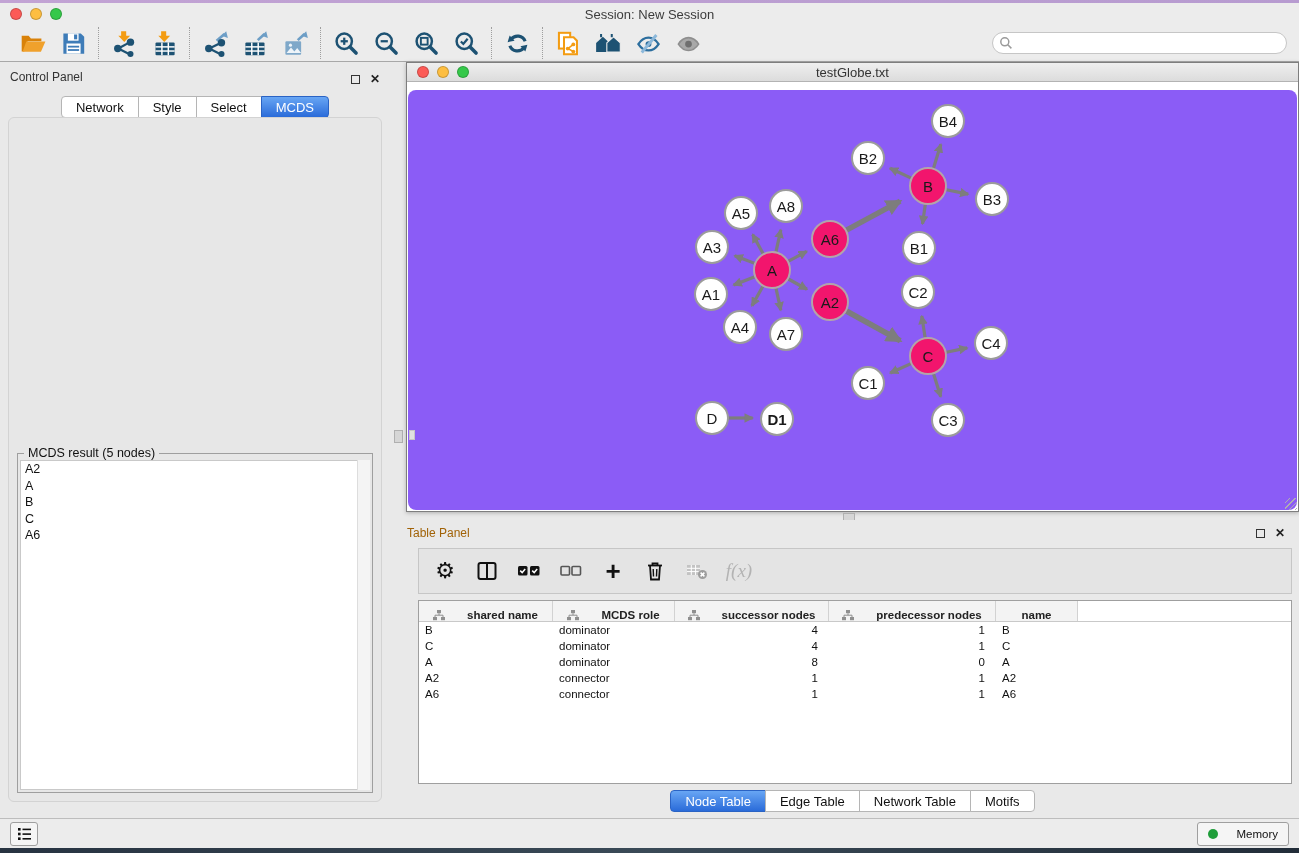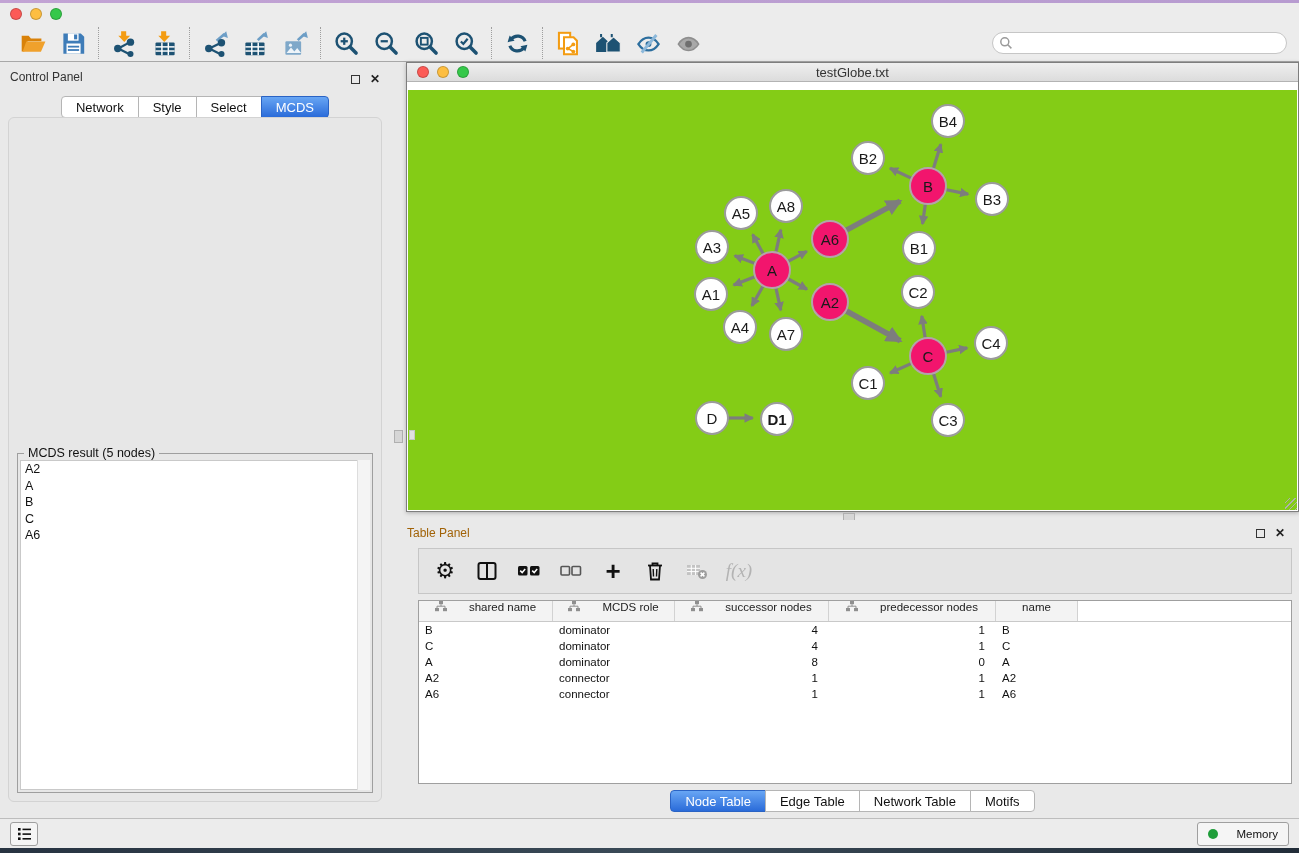--- a/index.html
+++ b/index.html
@@ -58,41 +58,41 @@
   .result-item { font-size:12.5px; color:#111; line-height:16.5px; padding-left:4px; }
   .result-scroll { position:absolute; top:0; bottom:0; right:0; width:13px; background:#f4f4f4; border-left:1px solid #ddd; }
 
   .splitter-v { position:absolute; left:394px; top:368px; width:9px; height:13px; background:#d6d6d6; border:1px solid #b0b0b0; }
   .splitter-h { position:absolute; left:843px; top:451px; width:12px; height:8px; background:#d6d6d6; border:1px solid #b0b0b0; }
 
   
   .net-window { position:absolute; left:406px; top:0; width:893px; height:450px; background:#fff; border:1px solid #7e7e7e; box-shadow:0 1px 4px rgba(0,0,0,.25); }
   .net-titlebar { position:absolute; top:0; left:0; right:0; height:19px; background:linear-gradient(#efefef,#dcdcdc); border-bottom:1px solid #b3b3b3; display:flex; align-items:center; }
   .net-title { position:absolute; left:0; right:0; text-align:center; font-size:13px; color:#333; }
-  .net-canvas { position:absolute; top:27px; left:1px; right:1px; bottom:1px; background:#84cc16; overflow:hidden; }
+  .net-canvas { position:absolute; top:27px; left:1px; right:1px; bottom:1px; background:#8b5cf6; overflow:hidden;border-radius:8px; }
   #edge-layer { position:absolute; inset:0; width:100%; height:100%; }
   .gnode { position:absolute; width:34px; height:34px; border-radius:50%; background:#fff; border:2px solid #9b9b9b; display:flex; align-items:center; justify-content:center; font-size:15px; color:#1a1a1a; transform:translate(-50%,-50%); }
   .gnode.sel { width:38px; height:38px; background:#f2156d; border-color:#b3a4aa; }
   .resize-grip { position:absolute; right:1px; bottom:1px; width:12px; height:12px;
      background:repeating-linear-gradient(135deg, transparent 0 3px, #b0b0b0 3px 4px); }
   .canvas-mark { position:absolute; left:1px; top:340px; width:6px; height:10px; background:#e0e0e0; border:1px solid #c6c6c6; }
 
   
   .table-panel { position:absolute; left:406px; top:458px; right:0; height:298px; background:#e9e9e9; }
   .tp-head { position:absolute; top:6px; left:1px; font-size:12px; color:#a16207; }
   .tp-head-btns { position:absolute; top:9px; right:14px; display:flex; gap:10px; align-items:center; }
   .tp-toolbar { position:absolute; top:28px; left:12px; right:7px; height:46px; background:#e4e4e4; border:1px solid #c6c6c6; display:flex; align-items:center; gap:14px; padding:0 12px; }
   .tbtn { width:28px; height:28px; display:flex; align-items:center; justify-content:center; }
   .gear-glyph { font-size:22px; color:#111; }
   .plus-glyph { font-size:26px; font-weight:bold; color:#111; line-height:20px; }
   .fx { font-family:"Liberation Serif", serif; font-style:italic; font-size:19px; color:#b3b3b3; }
 
   .data-table { position:absolute; top:80px; left:12px; right:7px; bottom:34px; background:#fff; border:1px solid #9f9f9f; overflow:hidden; }
   .dt-header { display:flex; height:21px; border-bottom:1px solid #c9c9c9; font-size:11.5px; color:#222; }
-  .dt-hcell { background:#f3f3f3; border-right:1px solid #d2d2d2; display:flex; align-items:flex-start; justify-content:center; gap:22px; }
+  .dt-hcell { background:#f3f3f3; border-right:1px solid #d2d2d2; display:flex; align-items:flex-end; justify-content:center; gap:22px;font-weight:bold; }
   .dt-hcell.empty { background:#fff; border-right:none; flex:1; }
   .dt-row { display:flex; height:16px; font-size:11.5px; color:#111; }
   .dt-cell { padding:0 6px; line-height:16px; white-space:nowrap; overflow:hidden; }
   .num { text-align:right; padding-right:11px; }
   .c0 { width:134px; } .c1 { width:122px; } .c2 { width:154px; } .c3 { width:167px; } .c4 { width:82px; }
 
   .tp-tabs { position:absolute; bottom:6px; left:0; right:0; display:flex; justify-content:center; }
 
   
   .statusbar { position:absolute; top:818px; left:0; right:0; height:30px; background:#ececec; border-top:1px solid #bdbdbd; }
@@ -107,20 +107,21 @@
 
 <div class="screen">
   <div class="desktop-top"></div>
 
   <div class="titlebar">
     <div class="lights">
       <div class="light red"></div>
       <div class="light yellow"></div>
       <div class="light green"></div>
     </div>
+    <div class="win-title">Session: New Session</div>
   </div>
 
   <div class="toolbar">
     <div class="tb-group">
       <div class="tb-btn">
         <svg viewBox="0 0 24 24">
             <path d="M1.5 19V5h6.2l2 2.5H19V10H6.8L3.8 19z" fill="#d9820a"></path>
             <path d="M5.6 10.3h17L18.6 19.4H2.3z" fill="#f0a12c"></path>
           </svg>
       </div>

